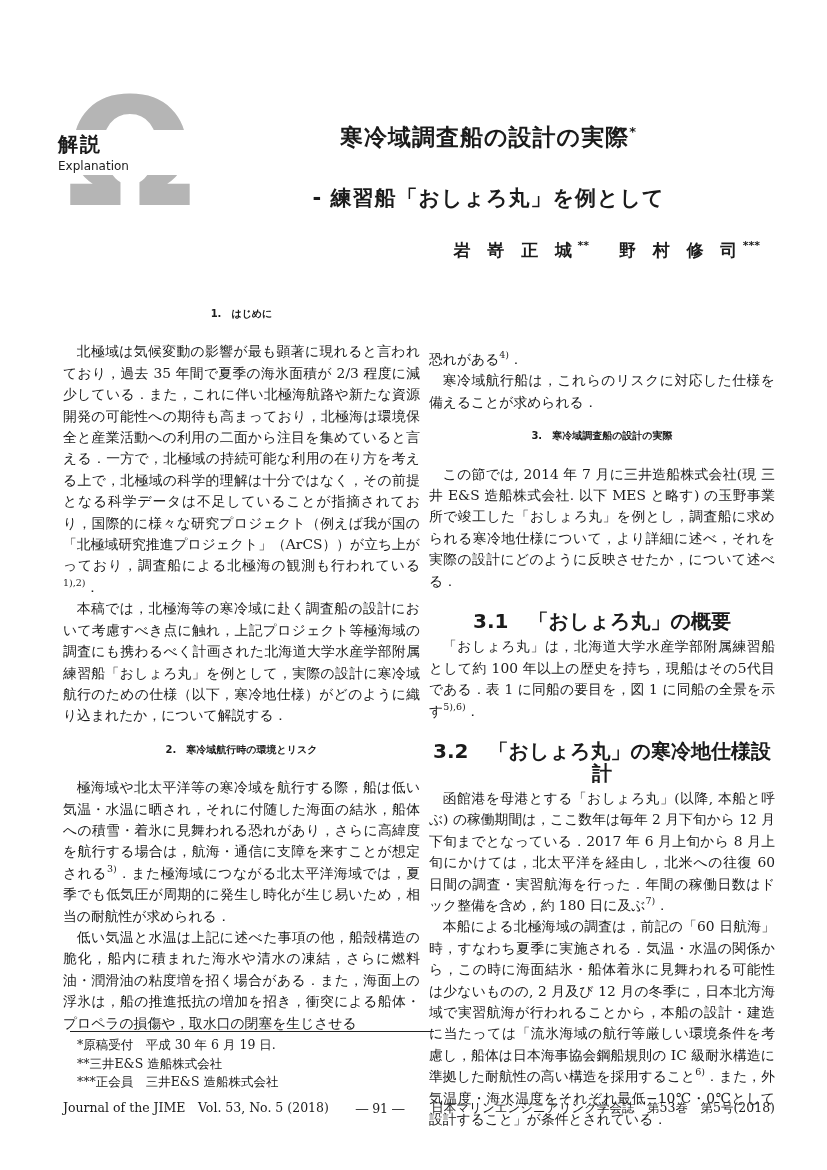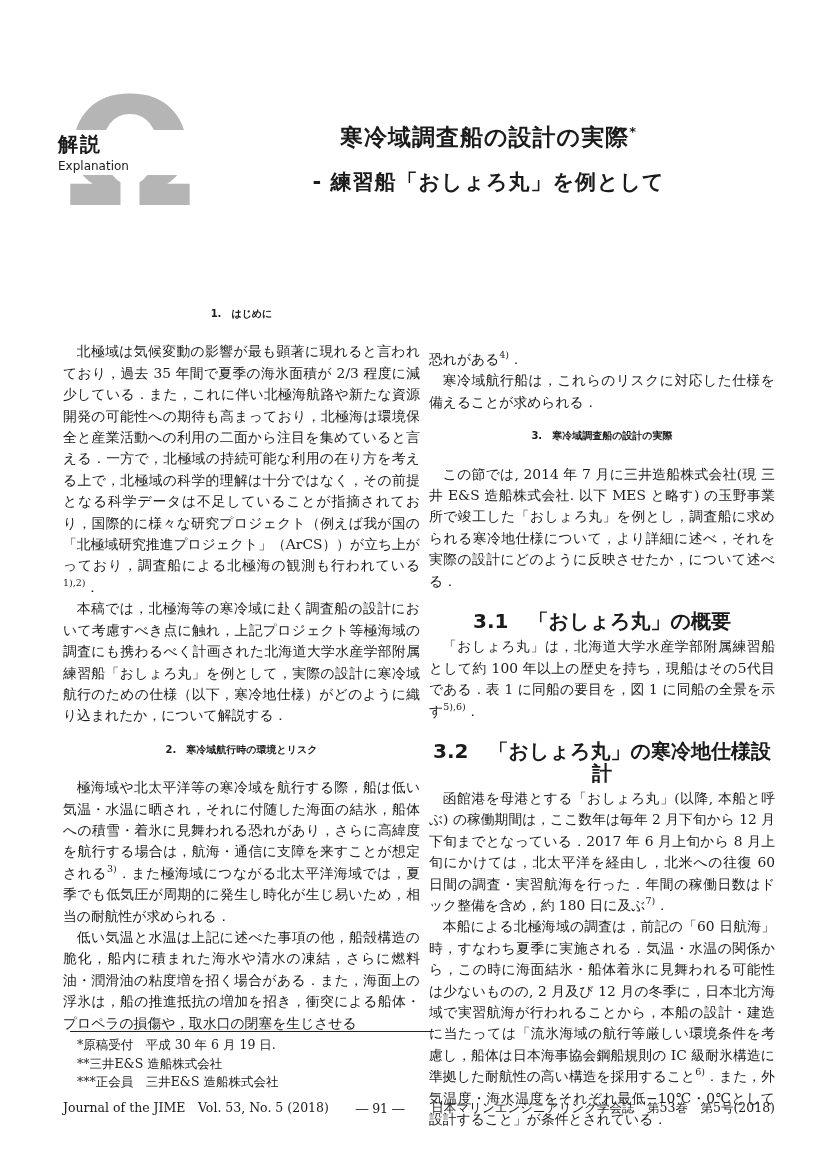--- a/index.html
+++ b/index.html
@@ -42,21 +42,21 @@
   }
 
   
   .headblock{
     position:absolute;left:205px;top:122px;width:567px;
     text-align:center;
     font-family:"DejaVu Sans",sans-serif;
   }
   .title{font-size:23px;font-weight:bold;letter-spacing:1px;}
   .title sup{font-size:13px;font-weight:bold;}
-  .subtitle{font-size:21px;font-weight:bold;margin-top:15px;letter-spacing:1px;}
+  .subtitle{font-size:21px;font-weight:bold;margin-top:31px;letter-spacing:1px;}
   .authors{
     margin-top:27px;
     text-align:right;
     padding-right:12px;
     font-size:17px;font-weight:bold;
   }
   .authors .author{letter-spacing:0.32em;margin-left:30px;white-space:nowrap;}
   .authors .author:first-child{margin-left:0;}
   .authors sup{font-size:11px;letter-spacing:0;}
 
@@ -114,20 +114,21 @@
     <span class="omega">Ω</span>
     <span class="badge-label">
       <span class="ja">解説</span>
       <span class="en">Explanation</span>
     </span>
   </div>
 
   <div class="headblock">
     <div class="title"><span>寒冷域調査船の設計の実際</span><sup>*</sup></div>
     <div class="subtitle">- 練習船「おしょろ丸」を例として</div>
+    <div class="authors" id="authors"><span class="author">岩 嵜 正 城<sup>**</sup></span><span class="author">野 村 修 司<sup>***</sup></span></div>
   </div>
 
   <div class="col left" id="col-left">
       <div class="blk h-center"><span>1.　はじめに</span></div>
       <div class="blk para"><span>北極域は気候変動の影響が最も顕著に現れると言われており，過去 35 年間で夏季の海氷面積が 2/3 程度に減少している．また，これに伴い北極海航路や新たな資源開発の可能性への期待も高まっており，北極海は環境保全と産業活動への利用の二面から注目を集めていると言える．一方で，北極域の持続可能な利用の在り方を考える上で，北極域の科学的理解は十分ではなく，その前提となる科学データは不足していることが指摘されており，国際的に様々な研究プロジェクト（例えば我が国の「北極域研究推進プロジェクト」（ArCS））が立ち上がっており，調査船による北極海の観測も行われている</span><span class="sup">1),2)</span><span>．</span></div>
       <div class="blk para"><span>本稿では，北極海等の寒冷域に赴く調査船の設計において考慮すべき点に触れ，上記プロジェクト等極海域の調査にも携わるべく計画された北海道大学水産学部附属練習船「おしょろ丸」を例として，実際の設計に寒冷域航行のための仕様（以下，寒冷地仕様）がどのように織り込まれたか，について解説する．</span></div>
       <div class="blk h-center"><span>2.　寒冷域航行時の環境とリスク</span></div>
       <div class="blk para"><span>極海域や北太平洋等の寒冷域を航行する際，船は低い気温・水温に晒され，それに付随した海面の結氷，船体への積雪・着氷に見舞われる恐れがあり，さらに高緯度を航行する場合は，航海・通信に支障を来すことが想定される</span><span class="sup">3)</span><span>．また極海域につながる北太平洋海域では，夏季でも低気圧が周期的に発生し時化が生じ易いため，相当の耐航性が求められる．</span></div>
       <div class="blk para"><span>低い気温と水温は上記に述べた事項の他，船殻構造の脆化，船内に積まれた海水や清水の凍結，さらに燃料油・潤滑油の粘度増を招く場合がある．また，海面上の浮氷は，船の推進抵抗の増加を招き，衝突による船体・プロペラの損傷や，取水口の閉塞を生じさせる</span></div>
     </div>

